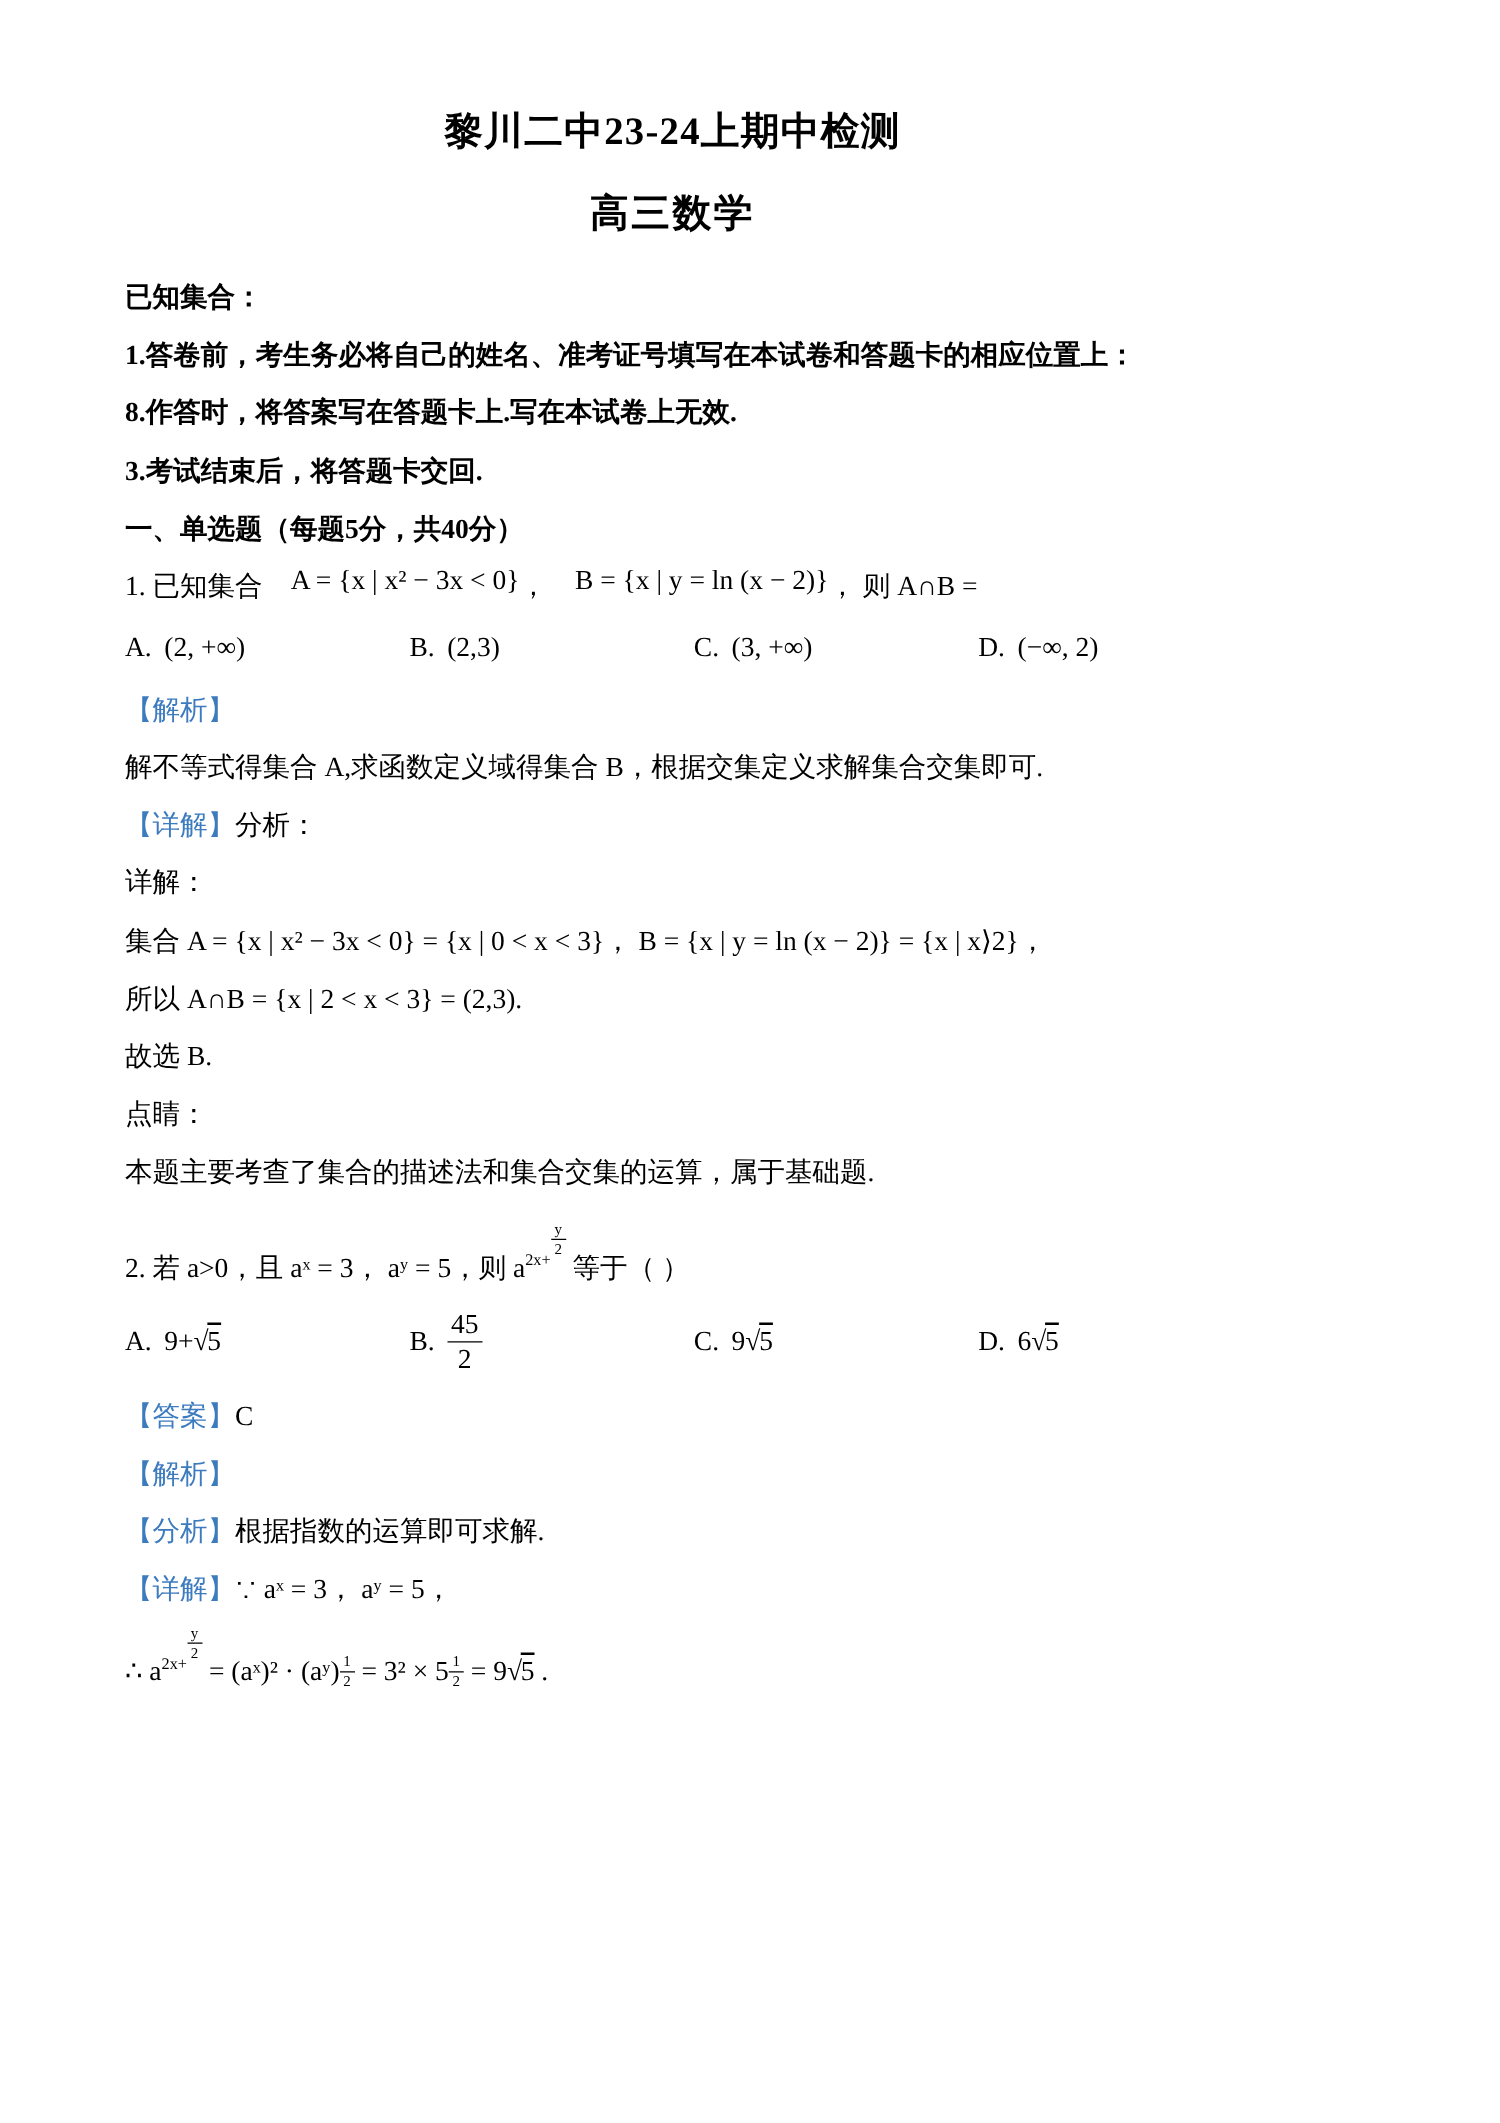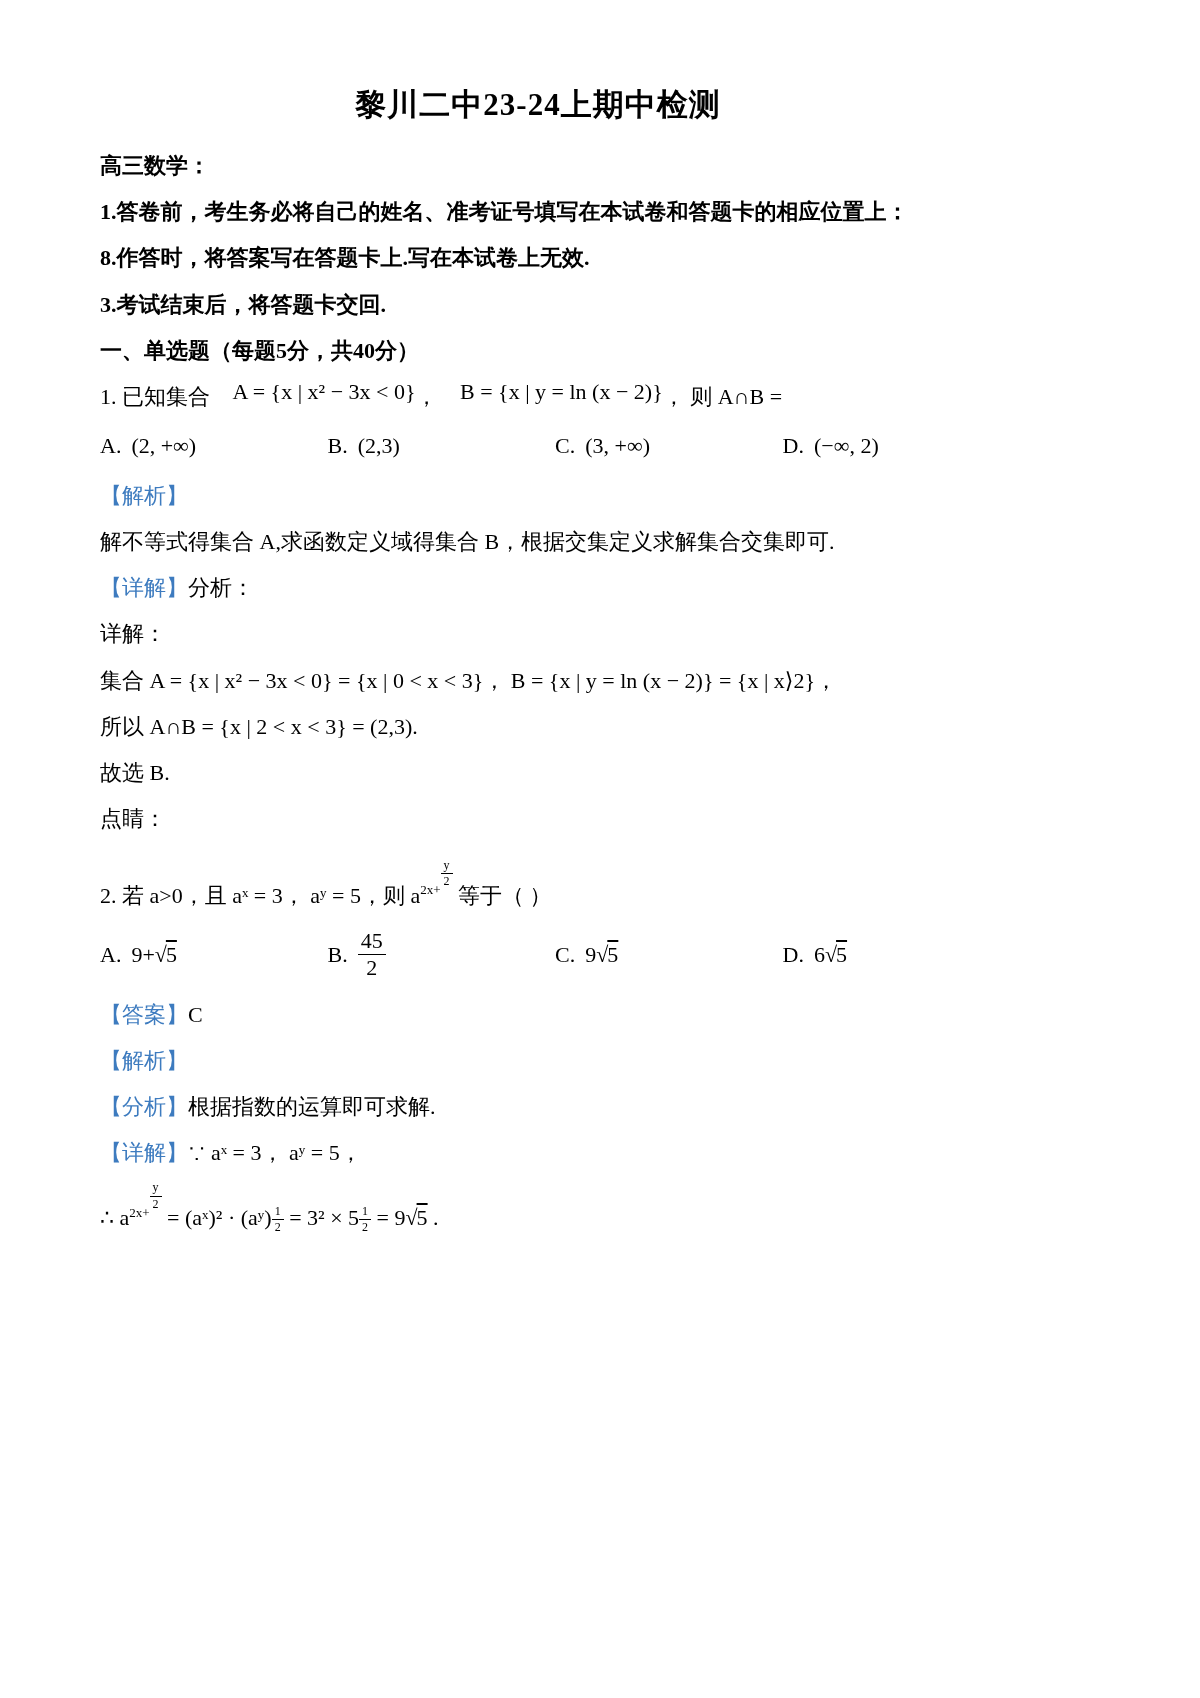--- a/index.html
+++ b/index.html
@@ -71,22 +71,23 @@
   .sqrt .rad { text-decoration: overline; }
   .formula { margin-bottom: 20px; }
   .gap-top { margin-top: 26px; }
 </style>
 </head>
 <body>
 
 <div class="page">
 
   <h1 class="title">黎川二中23-24上期中检测</h1>
-
-  <p class="line bold">高三数学：</p>
+  <h2 class="subtitle">高三数学</h2>
+
+  <p class="line bold">已知集合：</p>
   <p class="line bold">1.答卷前，考生务必将自己的姓名、准考证号填写在本试卷和答题卡的相应位置上：</p>
   <p class="line bold">8.作答时，将答案写在答题卡上.写在本试卷上无效.</p>
   <p class="line bold">3.考试结束后，将答题卡交回.</p>
 
   <p class="line bold">一、单选题（每题5分，共40分）</p>
 
   <p class="line stem">
     <span>1.  已知集合 </span><span class="lift">A = {x | x² − 3x &lt; 0}</span><span>，  </span><span class="lift">B = {x | y = ln (x − 2)}</span><span>，  </span><span>则 A∩B =</span>
   </p>
 
@@ -123,20 +124,21 @@
   <p class="line">详解：</p>
 
   <p class="line">集合 A = {x | x² − 3x &lt; 0} = {x | 0 &lt; x &lt; 3}，  B = {x | y = ln (x − 2)} = {x | x⟩2}，</p>
 
   <p class="line">所以 A∩B = {x | 2 &lt; x &lt; 3} = (2,3).</p>
 
   <p class="line">故选 B.</p>
 
   <p class="line">点睛：</p>
 
+  <p class="line">本题主要考查了集合的描述法和集合交集的运算，属于基础题.</p>
 
   <p class="line stem gap-top">
     <span>2.  若 a&gt;0，且 aˣ = 3， aʸ = 5，则 a</span><sup class="exp">
         <span>2x+</span>
         <span class="frac">
           <span class="num">y</span>
           <span class="den">2</span>
         </span>
       </sup><span> 等于（        ）</span>
   </p>

